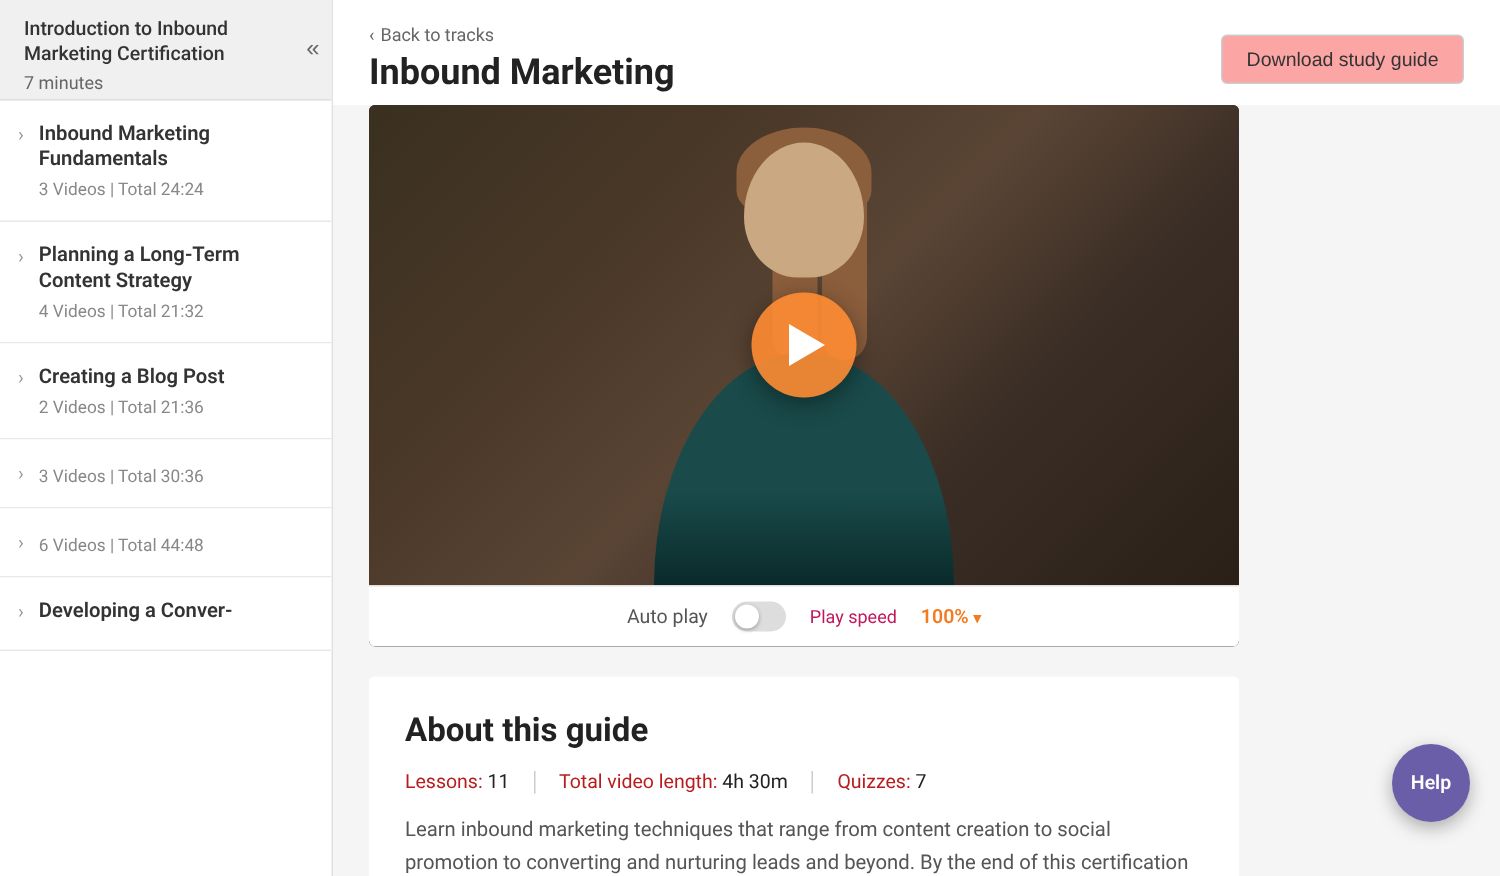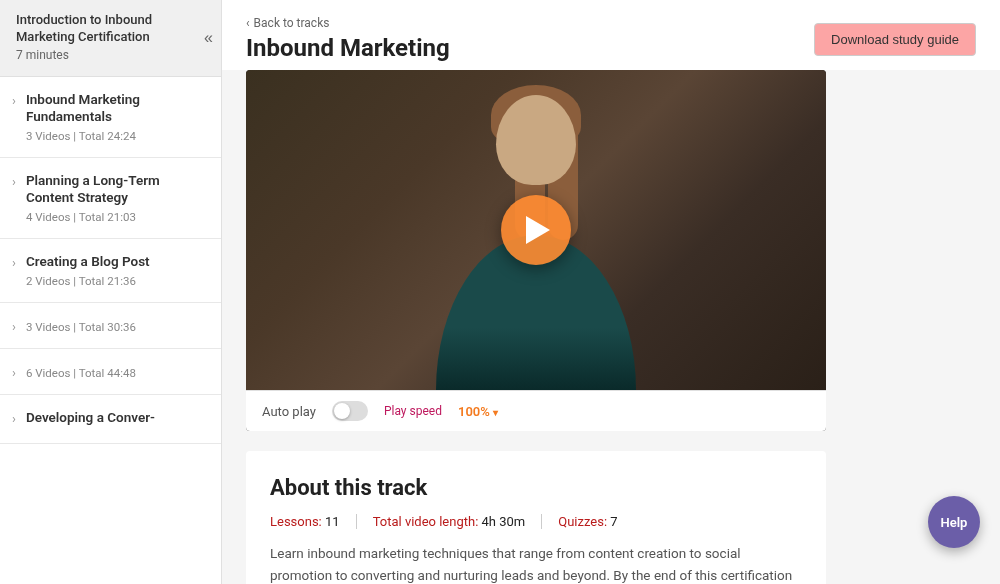--- a/index.html
+++ b/index.html
@@ -12,21 +12,21 @@
       background: #fff;
       border-right: 1px solid #e0e0e0;
       display: flex;
       flex-direction: column;
       overflow-y: auto;
       height: 584px;
     }
 
     .sidebar-header {
       background: #f0f0f0;
-      padding: 12px 16px 14px 16px;
+      padding: 12px 16px 4px 16px;
       position: relative;
       border-bottom: 1px solid #e0e0e0;
     }
 
     .sidebar-header-title {
       font-size: 13px;
       color: #333;
       font-weight: 500;
       line-height: 1.3;
     }
@@ -239,20 +239,21 @@
       margin-left: 4px;
     }
 
     .video-controls {
       background: #fff;
       padding: 10px 16px;
       display: flex;
       align-items: center;
       gap: 16px;
       border-top: 1px solid #e0e0e0;
+      justify-content: center;
     }
 
     .autoplay-label {
       font-size: 13px;
       color: #555;
     }
 
     .toggle-switch {
       width: 36px;
       height: 20px;
@@ -388,21 +389,21 @@
     <div class="sidebar-item-content">
       <div class="sidebar-item-title">Inbound Marketing Fundamentals</div>
       <div class="sidebar-item-meta">3 Videos | Total 24:24</div>
     </div>
   </div>
 
   <div class="sidebar-item">
     <span class="sidebar-item-chevron">›</span>
     <div class="sidebar-item-content">
       <div class="sidebar-item-title">Planning a Long-Term Content Strategy</div>
-      <div class="sidebar-item-meta">4 Videos | Total 21:03</div>
+      <div class="sidebar-item-meta">4 Videos | Total 21:32</div>
     </div>
   </div>
 
   <div class="sidebar-item">
     <span class="sidebar-item-chevron">›</span>
     <div class="sidebar-item-content">
       <div class="sidebar-item-title">Creating a Blog Post</div>
       <div class="sidebar-item-meta">2 Videos | Total 21:36</div>
     </div>
   </div>
@@ -465,21 +466,21 @@
         <span class="playspeed-value">
           <span>100%</span>
           <span class="playspeed-caret"> ▾</span>
         </span>
       </div>
     </div>
   </div>
 
   <div class="about-section">
     <div class="about-section-inner">
-      <h2 class="about-title">About this track</h2>
+      <h2 class="about-title">About this guide</h2>
       <div class="stats-row">
         <div class="stat-item">
           <span class="stat-label">Lessons: </span><span class="stat-value">11</span>
         </div>
         <div class="stat-item">
           <span class="stat-label">Total video length: </span><span class="stat-value">4h 30m</span>
         </div>
         <div class="stat-item">
           <span class="stat-label">Quizzes: </span><span class="stat-value">7</span>
         </div>

